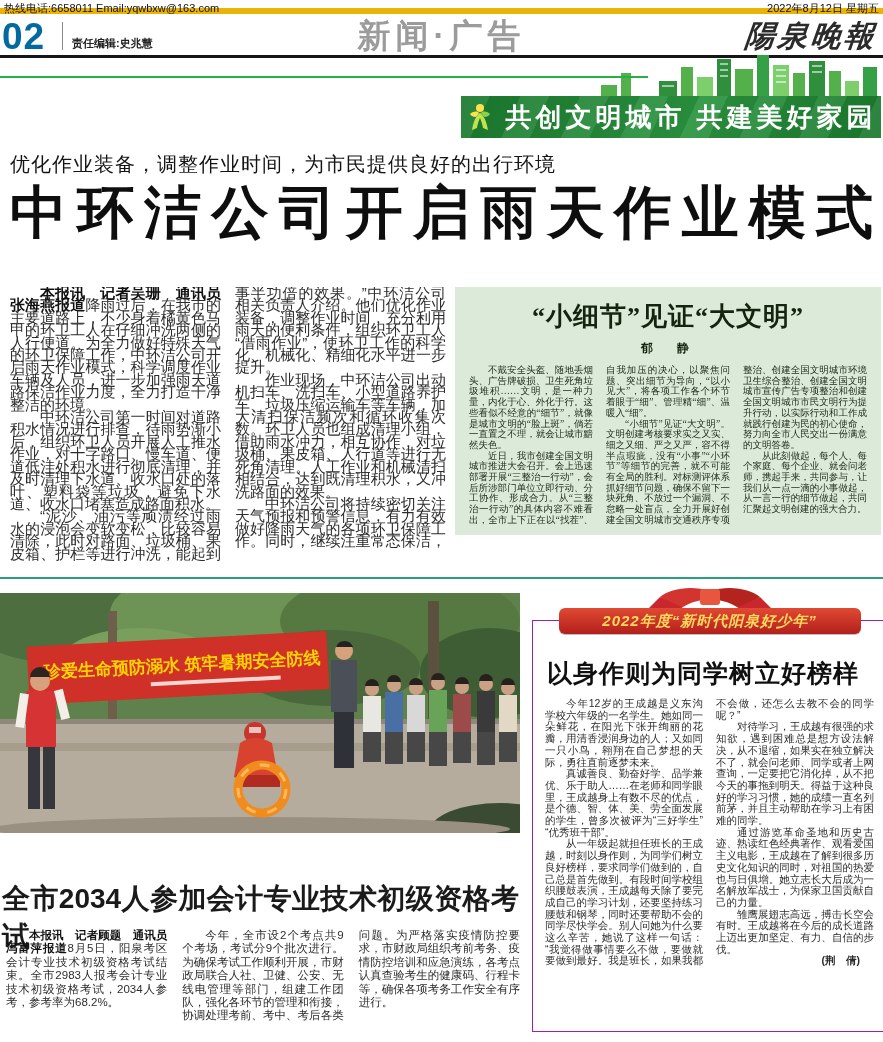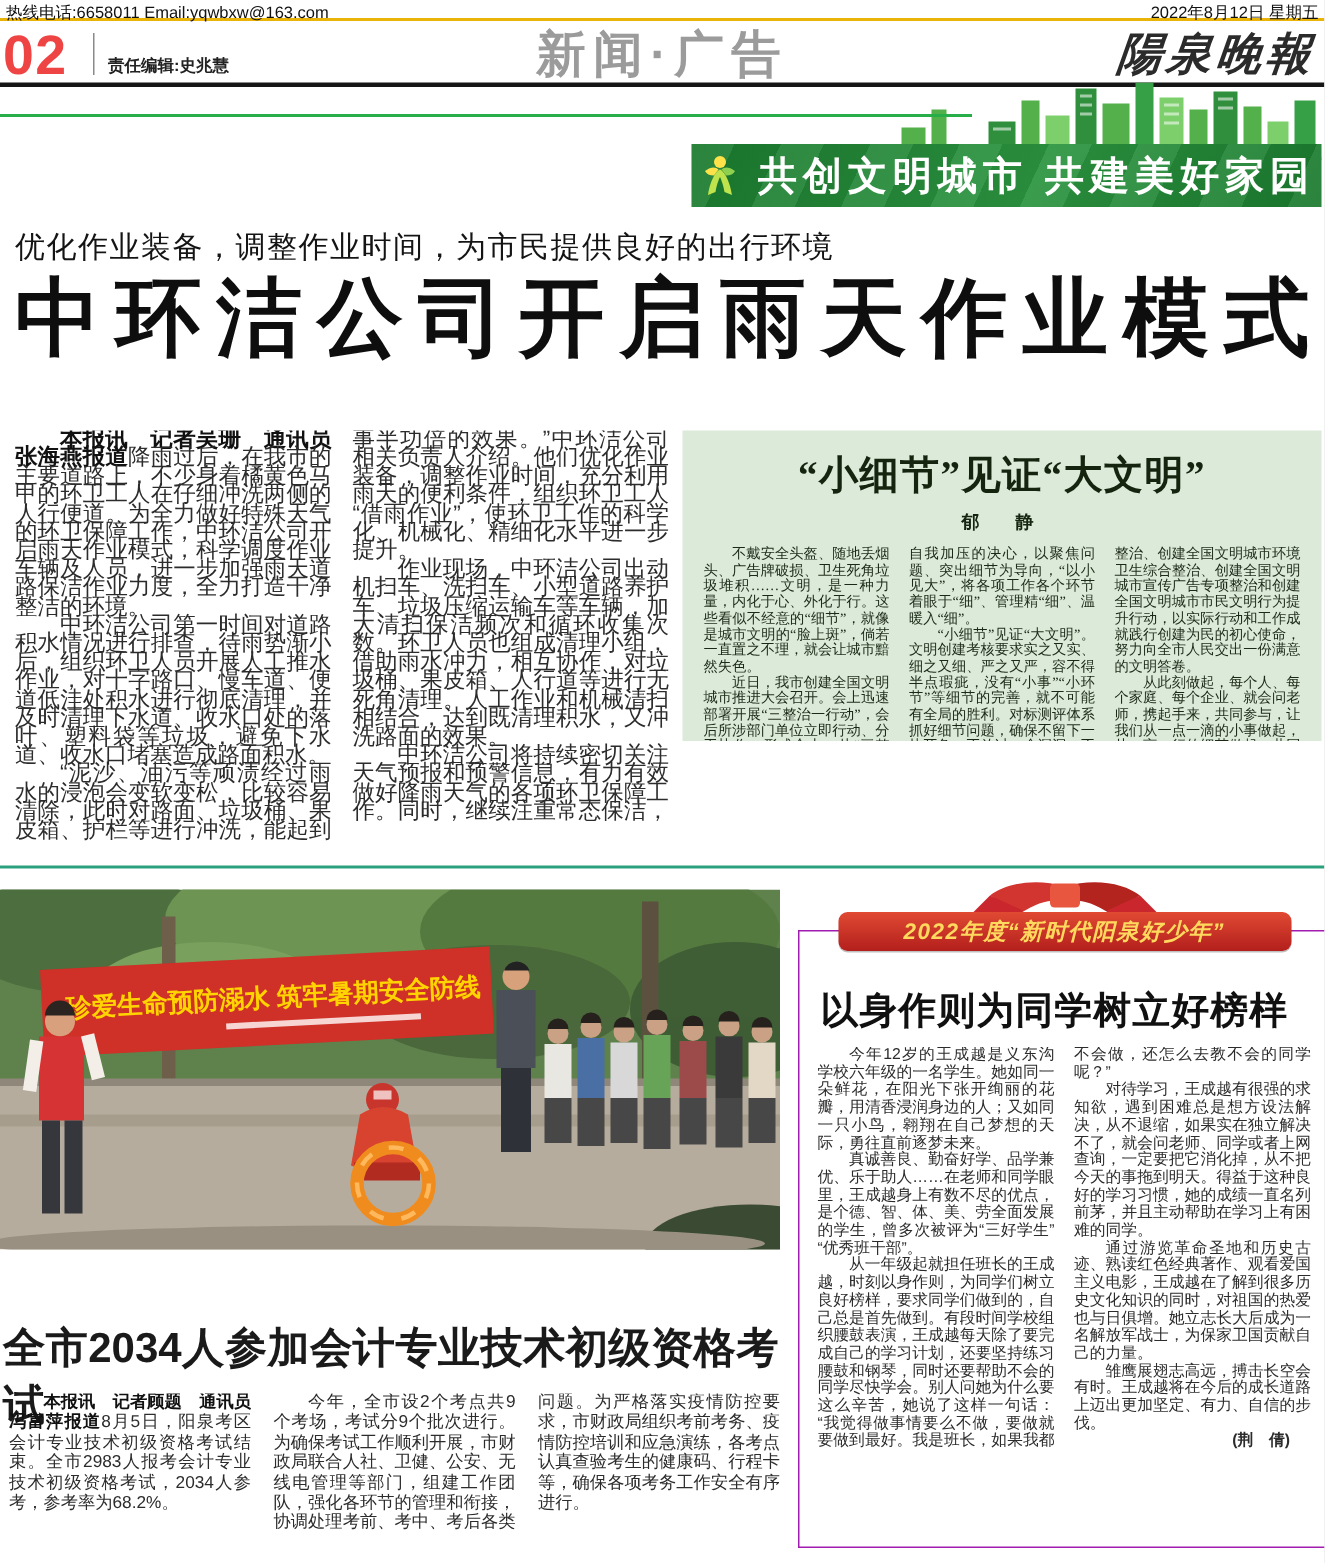--- a/index.html
+++ b/index.html
@@ -3,23 +3,23 @@
 <meta charset="utf-8">
 <style>
   * { margin:0; padding:0; box-sizing:border-box; }
   html,body { background:#e8e8e8; }
   body { font-family:"Liberation Sans", sans-serif; }
   .page { position:relative; width:883px; height:1042px; margin:0 auto; background:#ffffff; overflow:hidden; }
 
   
   .topbar { position:absolute; top:0; left:0; width:883px; height:14px; padding:1px 4px 0 4px;
             display:flex; justify-content:space-between; font-size:11px; color:#111;
-            border-bottom:2px solid #eab308; }
+            border-bottom:6px solid #eab308; }
   .header { position:absolute; top:16px; left:0; width:883px; height:38px; }
-  .pagenum { position:absolute; left:2px; top:0px; font-size:37px; font-weight:700; color:#ef4444; letter-spacing:1px;text-align:center; }
+  .pagenum { position:absolute; left:2px; top:0px; font-size:37px; font-weight:700; color:#0369a1; letter-spacing:1px;text-align:center; }
   .pagenum-sep { position:absolute; left:62px; top:6px; width:1px; height:28px; background:#8a8a8a; }
   .editor { position:absolute; left:72px; top:20px; font-size:11px; color:#222; font-weight:700; }
   .section-title { position:absolute; left:0; right:0; top:-2px; text-align:center; font-size:33px; font-weight:800;
                    color:#9b9b9b; letter-spacing:5px; }
   .paper-name { position:absolute; right:6px; top:0px; font-family:"Liberation Serif", serif; font-style:italic;
                 font-weight:900; font-size:30px; color:#2b2b2b; letter-spacing:3px; transform:skewX(-6deg); }
   .rule-thick { position:absolute; top:55px; left:0; width:883px; height:3px; background:#161616; }
   .rule-green { position:absolute; top:76px; left:0; width:648px; height:2px; background:#27ae49; }
   .skyline { position:absolute; top:55px; right:2px; }
 
@@ -35,21 +35,21 @@
   .kicker { position:absolute; left:10px; top:151px; width:860px; font-size:20px; color:#141414; letter-spacing:1px; }
   .headline { position:absolute; left:10px; top:181px; width:863px; font-size:57px; font-weight:900; color:#0e0e0e;
               text-align:justify; text-align-last:justify; line-height:1.1; }
   .lead-body { position:absolute; left:10px; top:287px; width:436px; height:283px;
                column-count:2; column-gap:14px; font-size:15px; line-height:12.4px; text-align:justify;
                color:#2c2c2c; overflow:hidden; }
   .lead-body p, .exam-body p, .youth-body p, .commentary-body p { text-indent:2em; }
   .byline-bold { font-weight:800; color:#111; }
 
   
-  .commentary { position:absolute; left:455px; top:287px; width:426px; height:207px; background:#dcead9;
+  .commentary { position:absolute; left:455px; top:287px; width:426px; height:248px; background:#dcead9;
                 padding:12px 14px 8px 14px; overflow:hidden; }
   .commentary-title { text-align:center; font-family:"Liberation Serif", serif; font-weight:900; font-size:26px;
                       color:#15240f; letter-spacing:1px; }
   .commentary-author { text-align:center; font-size:12px; font-weight:800; color:#15240f; margin:6px 0 8px 0; letter-spacing:6px; }
   .commentary-body { column-count:3; column-gap:13px; font-family:"Liberation Serif", serif;
                      font-size:9.5px; line-height:10.7px; text-align:justify; color:#1c2917; }
 
   
   .rule-teal { position:absolute; top:577px; left:0; width:883px; height:2px; background:#2aa17c; }
 

